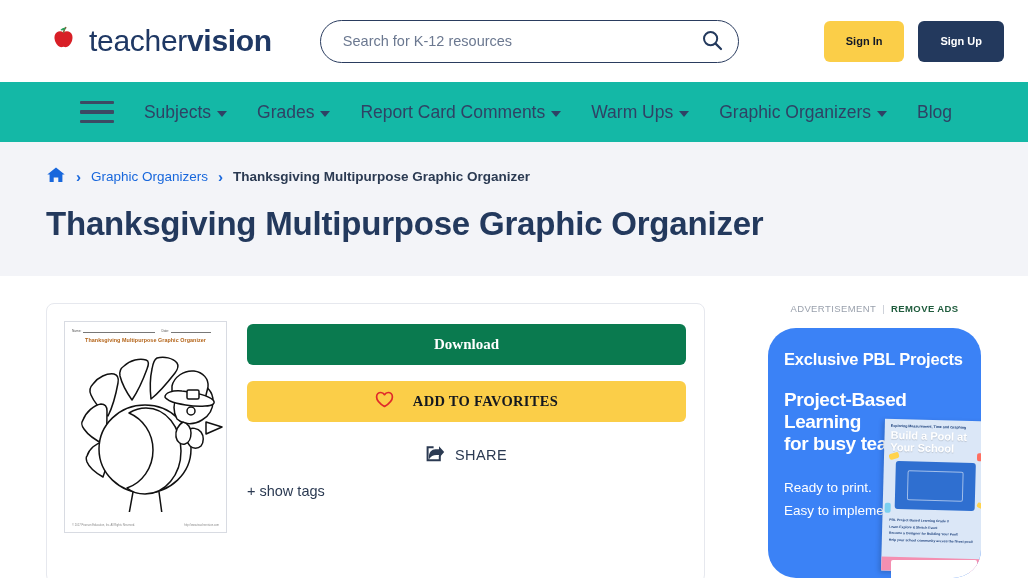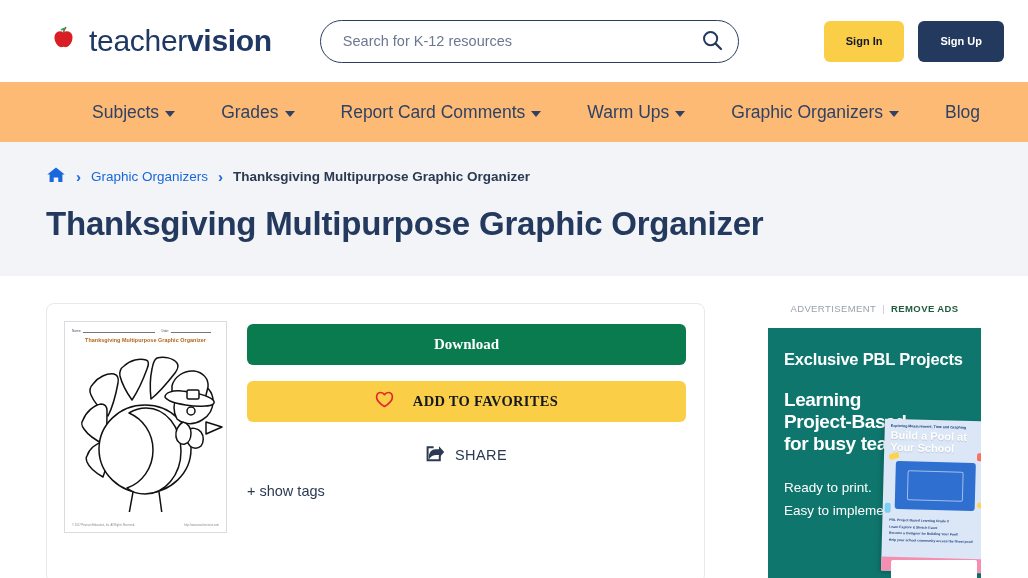--- a/index.html
+++ b/index.html
@@ -64,22 +64,23 @@
   }
   .btn-signin { background: #fbce48; color: #111827; }
   .btn-signup { background: #23395d; color: #ffffff; }
 
   
   .nav-row {
     height: 60px;
     display: flex;
     align-items: center;
     padding: 0 46px;
-    gap: 16px;
-    background: #fdba74;
+    gap: 0;
+    background: #14b8a6;
+    justify-content: flex-end;
   }
   .hamburger {
     width: 34px; height: 26px; margin-right: 30px;
     display: flex; flex-direction: column; justify-content: space-between;
     cursor: pointer; padding: 2px 0;
   }
   .hamburger span { display:block; height: 3.4px; width: 100%; background: #3c4a63; border-radius: 1px; }
   .nav-item {
     font-size: 17.5px;
     color: #2f4265;
@@ -180,25 +181,26 @@
   .ad-col { margin-left: 63px; width: 213px; padding-top: 0; }
   .ad-head {
     display: flex; align-items: center; justify-content: center;
     gap: 6px; font-size: 9.5px; letter-spacing: 0.4px; margin-bottom: 14px;
   }
   .ad-label { color: #9aa1ad; }
   .ad-divider { color: #c3c8d1; }
   .remove-ads { color: #1f5c3d; font-weight: 700; cursor: pointer; }
   .ad-box {
     width: 213px; height: 250px;
-    background: #0f766e;
+    background: #3b82f6;
     position: relative;
     overflow: hidden;
     padding: 22px 0 11px 16px;
     cursor: pointer;
+    border-radius: 28px;
   }
   .ad-h1 { color:#fff; font-size: 16.5px; font-weight: 800; letter-spacing: -0.2px; }
   .ad-h2 { color:#fff; font-size: 19px; font-weight: 800; line-height: 1.16; margin-top: 20px; letter-spacing:-0.4px; }
   .ad-sub { color:#fff; font-size: 13.5px; margin-top: 22px; line-height: 1.7; }
   .ad-booklet {
     position: absolute; right: -6px; top: 92px;
     width: 104px; height: 152px;
     background: #dbe7f7;
     box-shadow: -2px 2px 5px rgba(0,0,0,.18);
     transform: rotate(1.5deg);
@@ -384,22 +386,22 @@
     <div class="ad-col">
       <div class="ad-head">
         <span class="ad-label">ADVERTISEMENT</span>
         <span class="ad-divider">|</span>
         <span class="remove-ads">REMOVE ADS</span>
       </div>
 
       <div class="ad-box">
         <div class="ad-h1">Exclusive PBL Projects</div>
         <div class="ad-h2">
+          <div>Project-Based</div>
           <div>Learning</div>
-          <div>Project-Based</div>
           <div>for busy teachers</div>
         </div>
         <div class="ad-sub">
           <div>Ready to print.</div>
           <div>Easy to implement</div>
         </div>
 
         <div class="ad-booklet">
           <div class="bk-top">Exploring Measurement, Time and Graphing</div>
           <div class="bk-title">Build a Pool at Your School</div>

